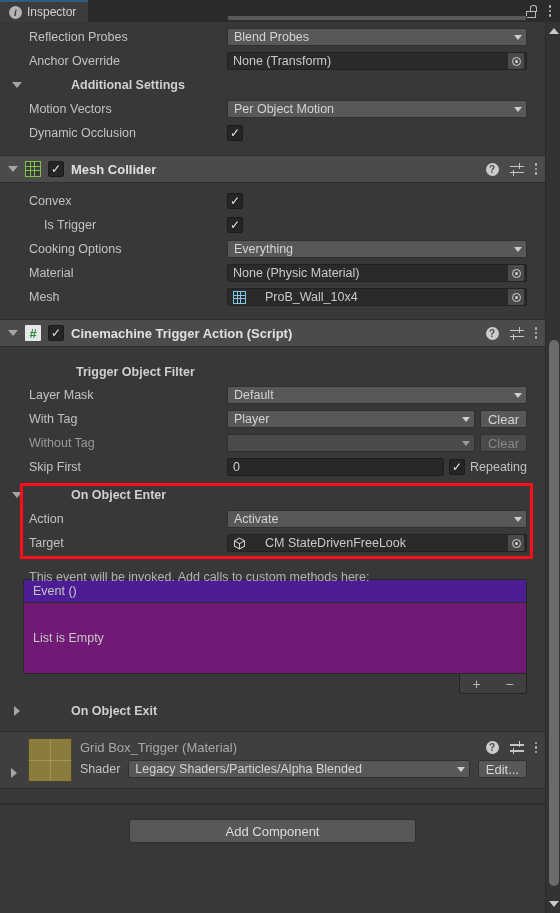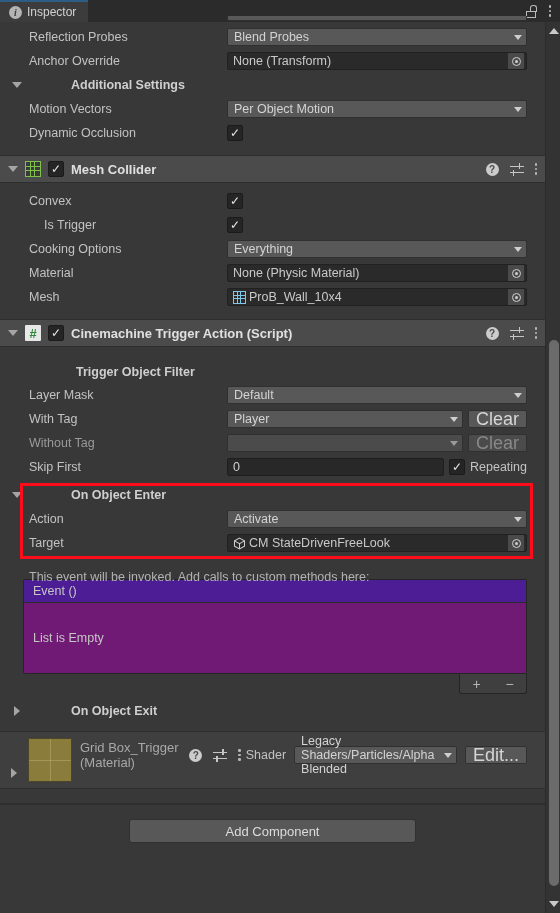--- a/index.html
+++ b/index.html
@@ -134,21 +134,21 @@
     height: 18px;
     background: #2a2a2a;
     border: 1px solid #212121;
     border-radius: 2px;
     display: flex;
     align-items: center;
     padding: 0 2px 0 5px;
     box-sizing: border-box;
     color: #c9c9c9;
     font-size: 12.5px;
-    gap: 3px;
+    gap: 19px;
   }
   .objfield .picker {
     margin-left: auto;
     width: 16px; height: 16px;
     background: #4a4a4a;
     border-radius: 1px;
     display: flex; align-items: center; justify-content: center;
   }
   .objfield .picker .ring {
     width: 9px; height: 9px;
@@ -189,21 +189,21 @@
   }
 
   
   .btn {
     height: 18px;
     min-width: 44px;
     background: #585858;
     border: 1px solid #303030;
     border-radius: 2px;
     color: #d6d6d6;
-    font-size: 18px;
+    font-size: 13px;
     display: flex; align-items: center; justify-content: center;
     padding: 0 7px;
     box-sizing: border-box;
     flex: none;
   }
   .btn.disabled { background: #4b4b4b; color: #888; }
 
   
   .tri-d {
     width: 0; height: 0;
@@ -719,21 +719,21 @@
       </div>
 
       <div style="height:8px;"></div>
 
       <div class="mat-block">
         <div style="display:flex;align-items:flex-start;padding:0 8px 0 8px;gap:8px;">
           <div style="width:12px;display:flex;align-items:center;justify-content:center;padding-top:30px;">
             <span class="tri-r"></span>
           </div>
           <div class="mat-thumb"></div>
-          <div style="flex:1;display:flex;flex-direction:row;gap:5px;padding-top:2px;">
+          <div style="flex:1;display:flex;flex-direction:column;gap:5px;padding-top:2px;">
             <div style="display:flex;align-items:center;">
               <span class="mat-title">Grid Box_Trigger (Material)</span>
               <span class="hdr-icons">
                 <span class="help-ic">?</span>
                 <span class="preset-ic">
                   <i class="h1"></i>
                     <i class="h2"></i>
                     <i class="v1"></i>
                     <i class="v2"></i>
                 </span>

